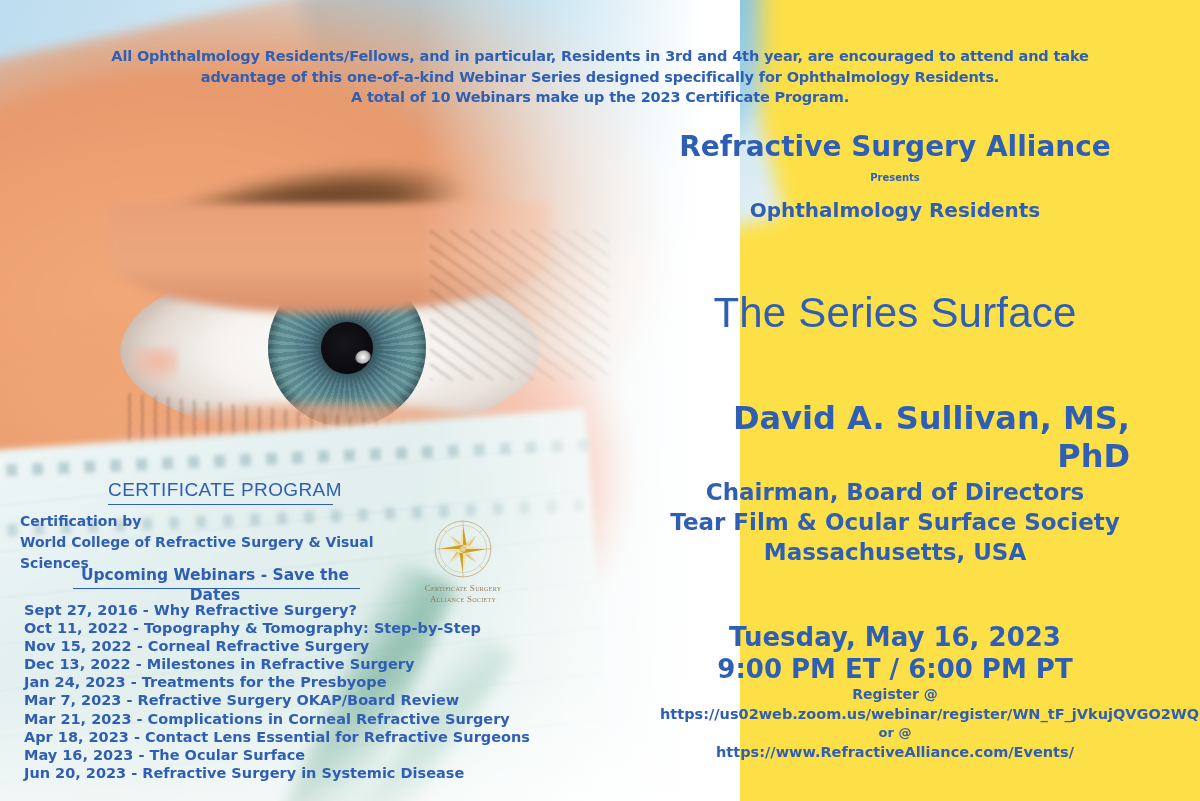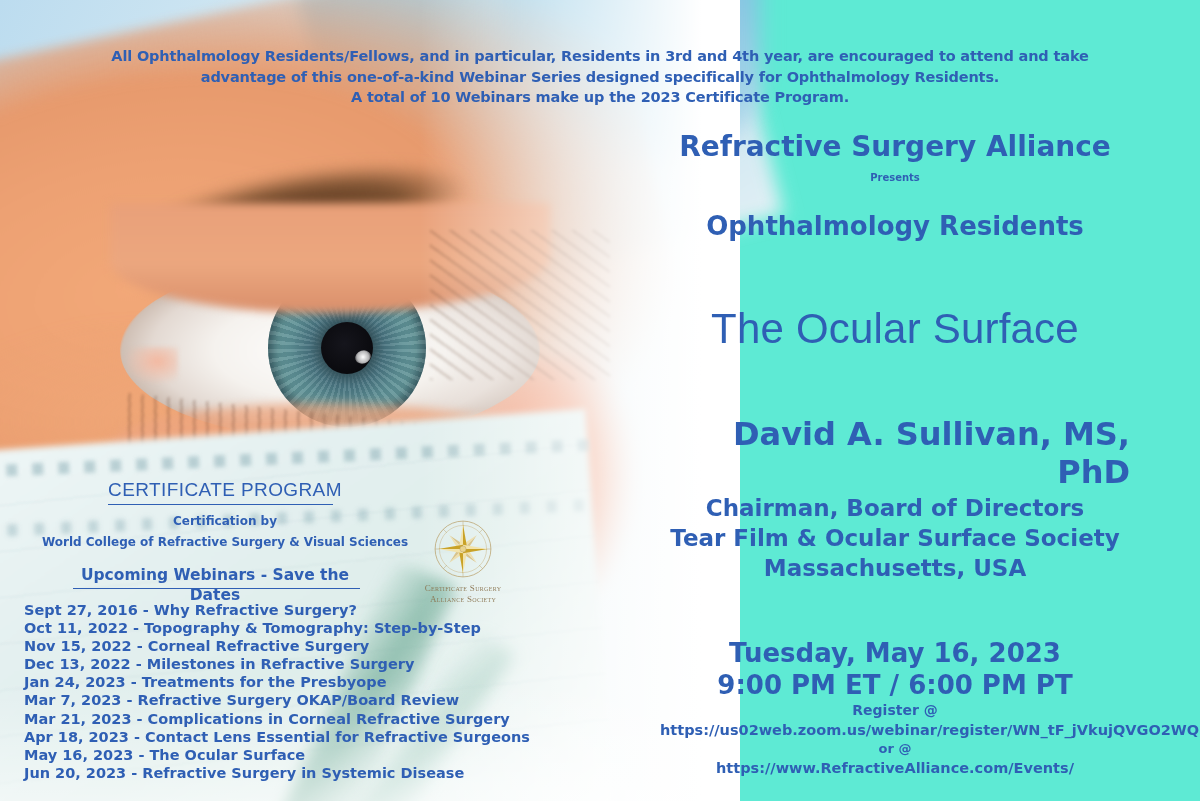--- a/index.html
+++ b/index.html
@@ -3,21 +3,21 @@
 <meta charset="utf-8">
 <title>Refractive Surgery Alliance Webinar Flyer</title>
 <style>
   * { margin:0; padding:0; box-sizing:border-box; }
   html,body { background:#4a4a4a; }
   body { font-family:"DejaVu Sans", sans-serif; }
 
   #flyer {
     position:relative;
     width:1200px; height:801px;
-    background:#5eead4;
+    background:#fde047;
     overflow:hidden;
   }
 
   
   .photo-layer { position:absolute; inset:0; overflow:hidden; }
 
   
   .photo-base {
     position:absolute; left:0; top:0; width:720px; height:801px;
     background:
@@ -214,22 +214,22 @@
   .org-name {
     margin-top:131px;
     color:#2f5fb4; font-weight:bold; font-size:28px; line-height:32px;
     font-family:"DejaVu Sans", sans-serif;
   }
   .presents {
     margin-top:6px;
     color:#2f5fb4; font-weight:bold; font-size:10px; line-height:18px;
   }
   .series {
-    margin-top:24px;
-    color:#2f5fb4; font-weight:bold; font-size:26px; line-height:31px;
+    margin-top:8px;
+    color:#2f5fb4; font-weight:bold; font-size:20px; line-height:31px;
   }
   .talk-title {
     margin-top:63px;
     color:#2f5fb4; font-weight:normal; font-size:42px; line-height:48px;
     letter-spacing:.2px;
     font-family:"Liberation Sans", sans-serif;
   }
   .speaker {
     margin-top:62px;
     color:#2f5fb4; font-weight:bold; font-size:32px; line-height:38px;text-align:right;
@@ -263,22 +263,22 @@
     color:#2f5fb4; font-weight:normal; font-size:19px; line-height:24px;
     letter-spacing:.4px;
     font-family:"Liberation Sans", sans-serif;
   }
   .cert-rule {
     position:absolute; left:108px; top:504px; width:225px; height:1px;
     background:#2f5fb4;
   }
   .cert-by {
     position:absolute; left:20px; top:511px; width:410px;
-    text-align:center;
-    color:#2f5fb4; font-weight:bold; font-size:12px; line-height:21px;
+    text-align:left;
+    color:#2f5fb4; font-weight:bold; font-size:14px; line-height:21px;
   }
   .upcoming {
     position:absolute; left:60px; top:565px; width:310px;
     text-align:center;
     color:#2f5fb4; font-weight:bold; font-size:15.5px; line-height:20px;
   }
   .upcoming-rule {
     position:absolute; left:73px; top:588px; width:287px; height:1px;
     background:#2f5fb4;
   }
@@ -351,21 +351,21 @@
       <div>A total of 10 Webinars make up the 2023 Certificate Program.</div>
     </div>
 
     <div class="rcol">
       <div class="org-name">Refractive Surgery Alliance</div>
       <div class="presents">Presents</div>
       <div class="series">
         <div>Ophthalmology Residents</div>
       </div>
 
-      <div class="talk-title">The Ocular Surface</div>
+      <div class="talk-title">The Series Surface</div>
 
       <div class="speaker">David A. Sullivan, MS, PhD</div>
       <div class="affil">
         <div>Chairman, Board of Directors</div>
         <div>Tear Film &amp; Ocular Surface Society</div>
         <div>Massachusetts, USA</div>
       </div>
 
       <div class="datetime">
         <div>Tuesday, May 16, 2023</div>

